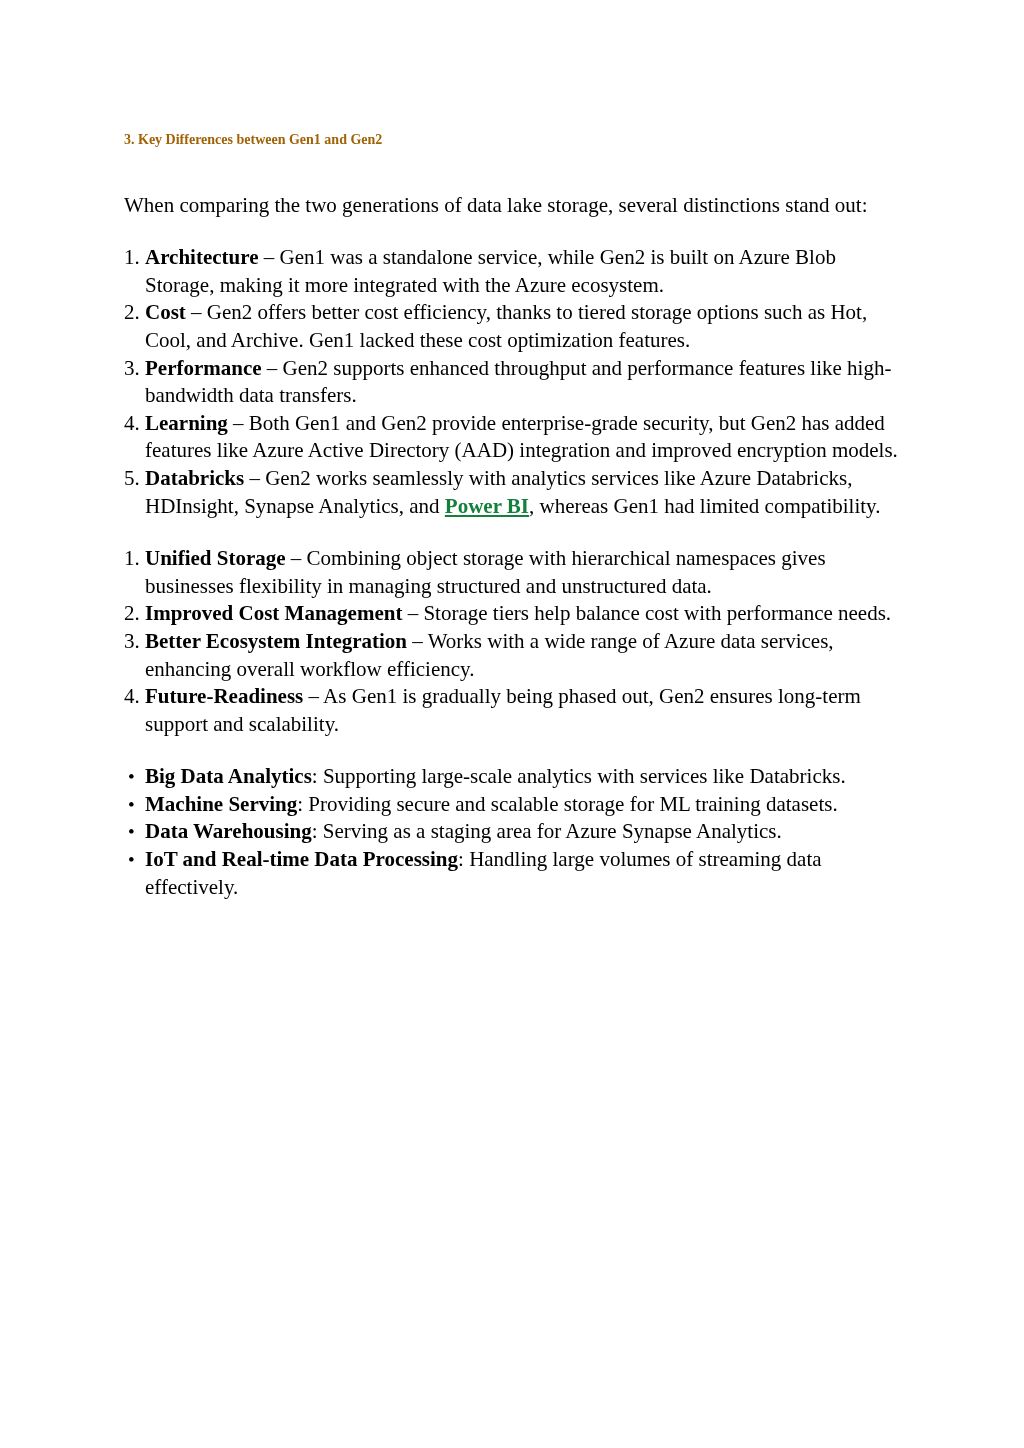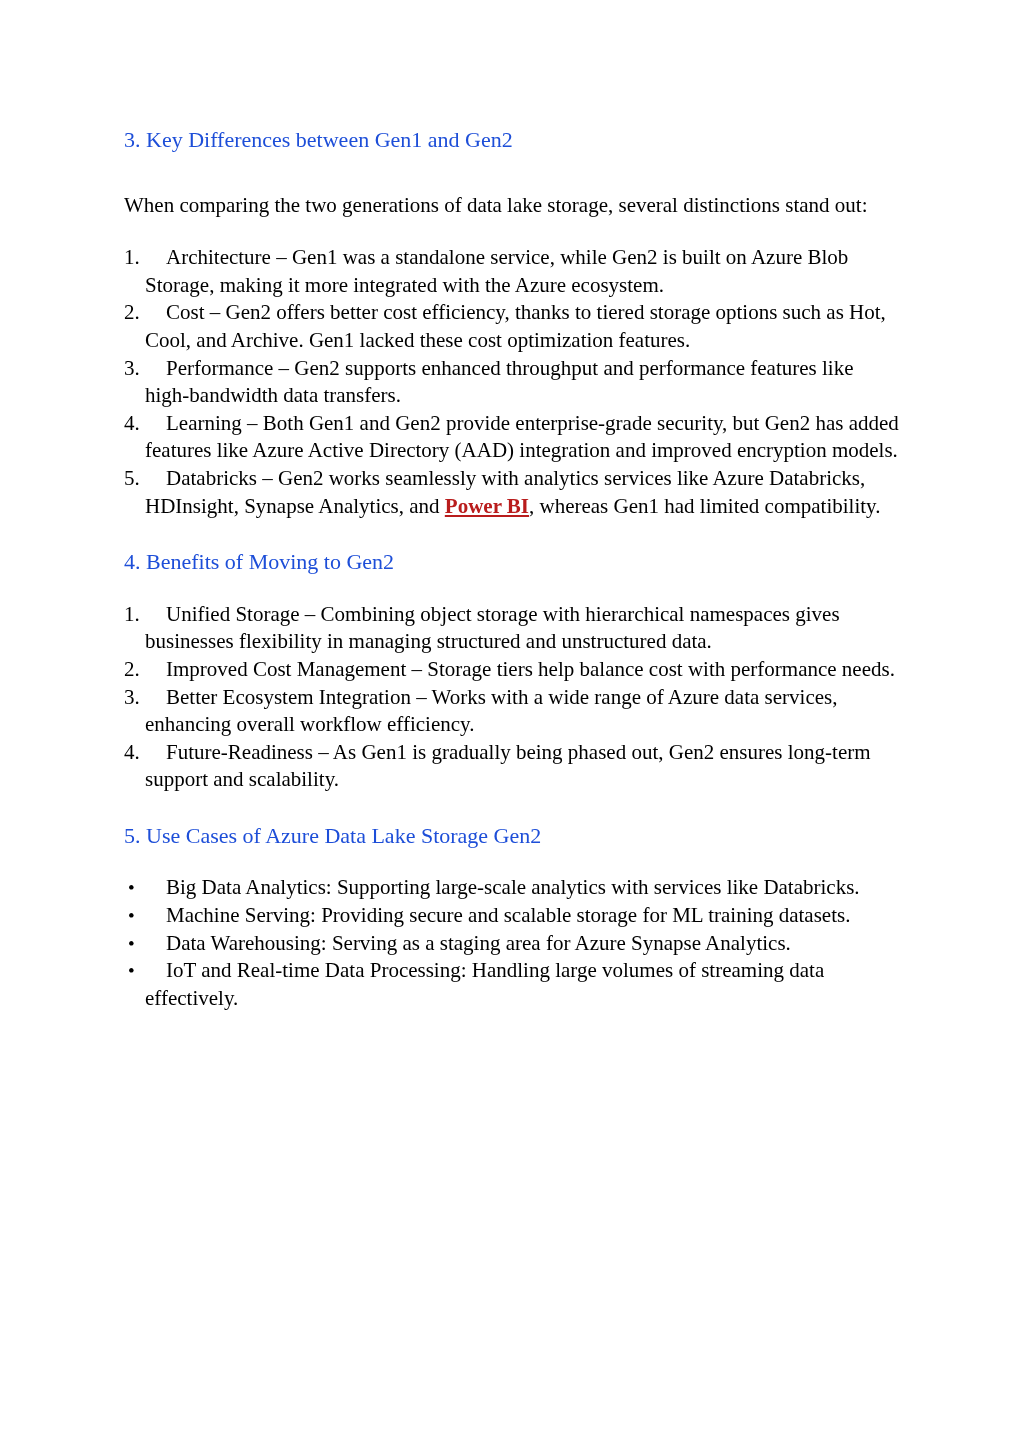--- a/index.html
+++ b/index.html
@@ -10,35 +10,35 @@
     height: 1448px;
     background: #ffffff;
     padding: 126px 124px 40px 124px;
     font-family: "Liberation Serif", "DejaVu Serif", serif;
     font-size: 21px;
     line-height: 27.6px;
     color: #000000;
     overflow: hidden;
   }
   .heading {
-    color: #1d4ed8;
-    font-weight: normal;
-    font-size: 22px;
+    color: #a16207;
+    font-weight: bold;
+    font-size: 14px;
     line-height: 27.6px;
     margin: 28px 0 22px 0;
   }
   .heading.first { margin-top: 0; }
   .para { margin: 38px 0 25px 0; }
   .doc-list { margin: 25px 0 0 0; padding: 0; list-style: none; }
   .li { position: relative; padding-left: 21px; }
   .li .marker { position: absolute; left: 0; top: 0; }
   .li.bullet .marker { left: 4px; font-size: 19px; }
-  .term { font-weight: normal; margin-left: 21px; }
+  .term { font-weight: bold; }
   .link {
-    color: #b91c1c;
+    color: #15803d;
     font-weight: bold;
     text-decoration: underline;
     cursor: pointer;
   }
 </style>
 </head>
 <body>
 
 <div class="page">
 
@@ -62,21 +62,20 @@
     <div class="li">
       <span class="marker">4.</span>
       <span class="term">Learning</span><span> – Both Gen1 and Gen2 provide enterprise-grade security, but Gen2 has added features like Azure Active Directory (AAD) integration and improved encryption models.</span>
     </div>
     <div class="li">
       <span class="marker">5.</span>
       <span class="term">Databricks</span><span> – Gen2 works seamlessly with analytics services like Azure Databricks, HDInsight, Synapse Analytics, and </span><a class="link">Power BI</a><span>, whereas Gen1 had limited compatibility.</span>
     </div>
   </div>
 
-  <div class="heading">4. Benefits of Moving to Gen2</div>
 
 
   <div class="doc-list">
     <div class="li">
       <span class="marker">1.</span>
       <span class="term">Unified Storage</span><span> – Combining object storage with hierarchical namespaces gives businesses flexibility in managing structured and unstructured data.</span>
     </div>
     <div class="li">
       <span class="marker">2.</span>
       <span class="term">Improved Cost Management</span><span> – Storage tiers help balance cost with performance needs.</span>
@@ -84,21 +83,20 @@
     <div class="li">
       <span class="marker">3.</span>
       <span class="term">Better Ecosystem Integration</span><span> – Works with a wide range of Azure data services, enhancing overall workflow efficiency.</span>
     </div>
     <div class="li">
       <span class="marker">4.</span>
       <span class="term">Future-Readiness</span><span> – As Gen1 is gradually being phased out, Gen2 ensures long-term support and scalability.</span>
     </div>
   </div>
 
-  <div class="heading">5. Use Cases of Azure Data Lake Storage Gen2</div>
 
   <div class="doc-list">
     <div class="li bullet">
       <span class="marker">•</span>
       <span class="term">Big Data Analytics</span><span>: Supporting large-scale analytics with services like Databricks.</span>
     </div>
     <div class="li bullet">
       <span class="marker">•</span>
       <span class="term">Machine Serving</span><span>: Providing secure and scalable storage for ML training datasets.</span>
     </div>

